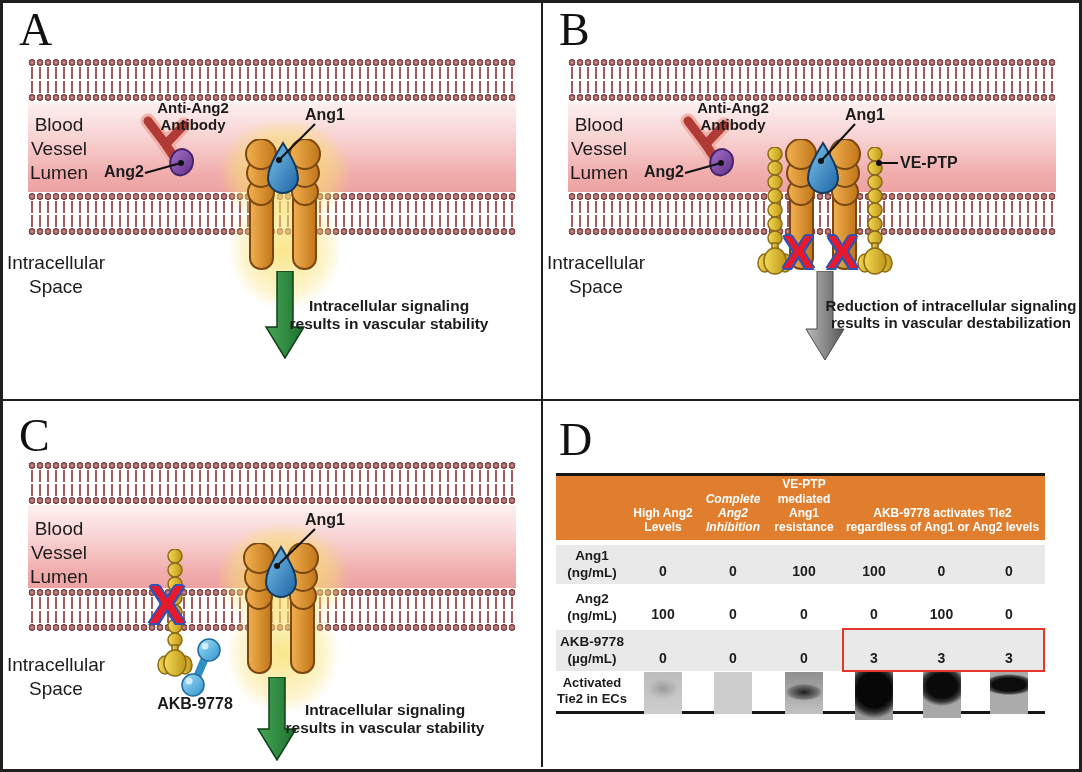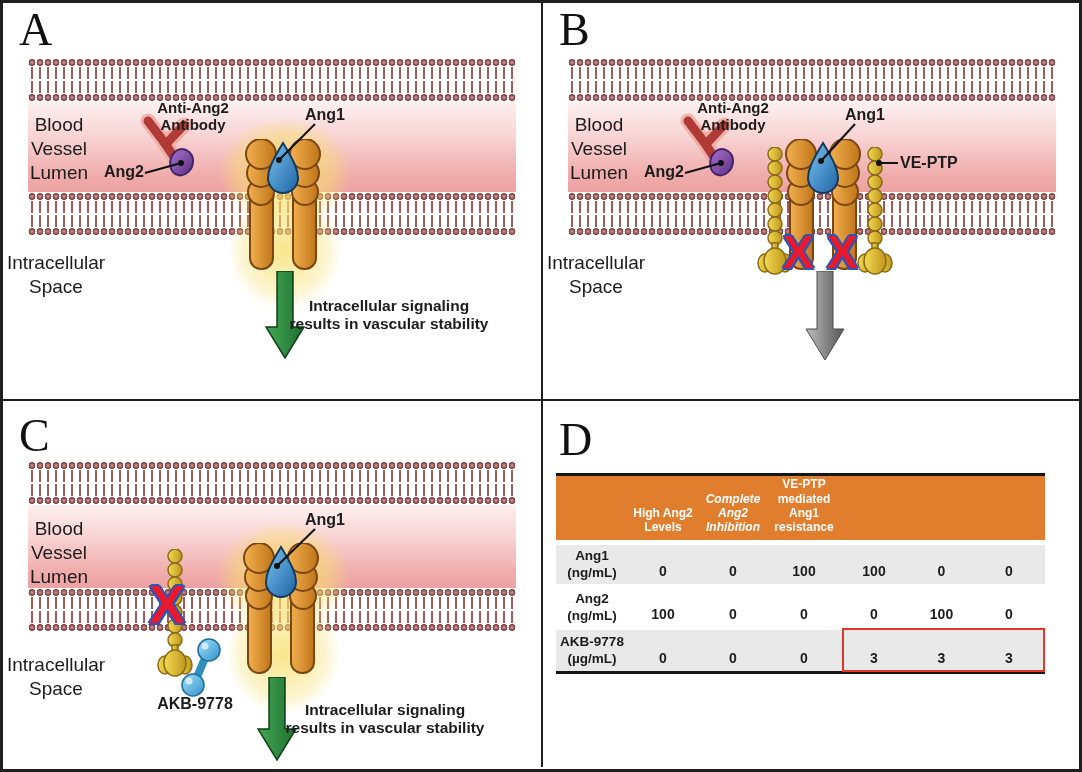--- a/index.html
+++ b/index.html
@@ -252,20 +252,22 @@
       <path d="M46,4 Q54,17 58,26 Q61,33 61,39 A15,15 0 1 1 31,39 Q31,33 34,26 Q38,17 46,4 Z" fill="url(#gB)" stroke="#143a5e" stroke-width="2"></path>
     </svg>
     <div class="abs lbl-b" style="left:296px;top:103px;width:52px;font-size:16px;">Ang1</div>
 
     <div class="abs xmark" style="left:240px;top:226px;font-size:46px;">X</div>
     <div class="abs xmark" style="left:284px;top:226px;font-size:46px;">X</div>
 
     <svg class="abs gfx" style="left:262px;top:268px;" width="40" height="90" viewBox="0 0 40 90">
       <path d="M12,0 H28 V58 H39 L20,89 L1,58 H12 Z" fill="url(#gGy)" stroke="#4a4a4a" stroke-width="1"></path>
     </svg>
+    <div class="abs caption pl" style="left:282px;top:294px;width:252px;font-size:15px;">Reduction of intracellular signaling
+results in vascular destabilization</div>
 
     <svg class="abs over" style="left:0;top:0;" width="536" height="396">
       <line x1="312" y1="121" x2="278" y2="158" stroke="#111" stroke-width="2"></line>
         <circle cx="278" cy="158" r="3" fill="#111"></circle>
       <line x1="142" y1="170" x2="178" y2="160" stroke="#111" stroke-width="2"></line>
         <circle cx="178" cy="160" r="3" fill="#111"></circle>
       <line x1="355" y1="160" x2="336" y2="160" stroke="#111" stroke-width="2"></line>
         <circle cx="336" cy="160" r="3" fill="#111"></circle>
     </svg>
   </div>
@@ -357,20 +359,22 @@
         <div class="hc" style="width:72px;"></div>
         <div class="hc pl" style="width:70px;">High Ang2
 Levels</div>
         <div class="hc pl" style="width:70px;font-style:italic;">Complete
 Ang2
 Inhibition</div>
         <div class="hc pl" style="width:72px;">VE-PTP
 mediated
 Ang1
 resistance</div>
+        <div class="hc pl" style="width:205px;">AKB-9778 activates Tie2
+regardless of Ang1 or Ang2 levels</div>
       </div>
       <div style="height:5px;"></div>
       <div class="trow rowgray" style="height:39px;">
         <div class="lc pl" style="width:72px;">Ang1
 (ng/mL)</div>
         <div class="vc" style="width:70px;">0</div>
         <div class="vc" style="width:70px;">0</div>
         <div class="vc" style="width:72px;">100</div>
         <div class="vc" style="width:68px;">100</div>
         <div class="vc" style="width:67px;">0</div>
@@ -391,19 +395,41 @@
       <div class="trow rowgray" style="height:41px;">
         <div class="lc pl" style="width:72px;">AKB-9778
 (µg/mL)</div>
         <div class="vc" style="width:70px;">0</div>
         <div class="vc" style="width:70px;">0</div>
         <div class="vc" style="width:72px;">0</div>
         <div class="vc" style="width:68px;">3</div>
         <div class="vc" style="width:67px;">3</div>
         <div class="vc" style="width:68px;">3</div>
       </div>
+      <div class="trow" style="height:40px;">
+        <div class="lc pl" style="width:72px;font-size:13px;">Activated
+Tie2 in ECs</div>
+        <div style="width:70px;">
+            <div class="lane lane-faint"></div>
+          </div>
+        <div style="width:70px;">
+            <div class="lane lane-blank"></div>
+          </div>
+        <div style="width:72px;">
+            <div class="lane lane-medium"></div>
+          </div>
+        <div style="width:68px;">
+            <div class="lane lane-strong"></div>
+          </div>
+        <div style="width:67px;">
+            <div class="lane lane-strong2"></div>
+          </div>
+        <div style="width:68px;">
+            <div class="lane lane-band"></div>
+          </div>
+      </div>
       <div class="bbar"></div>
     </div>
 
     <div class="abs redbox"></div>
   </div>
 
 </div>
 
 </body></html>

